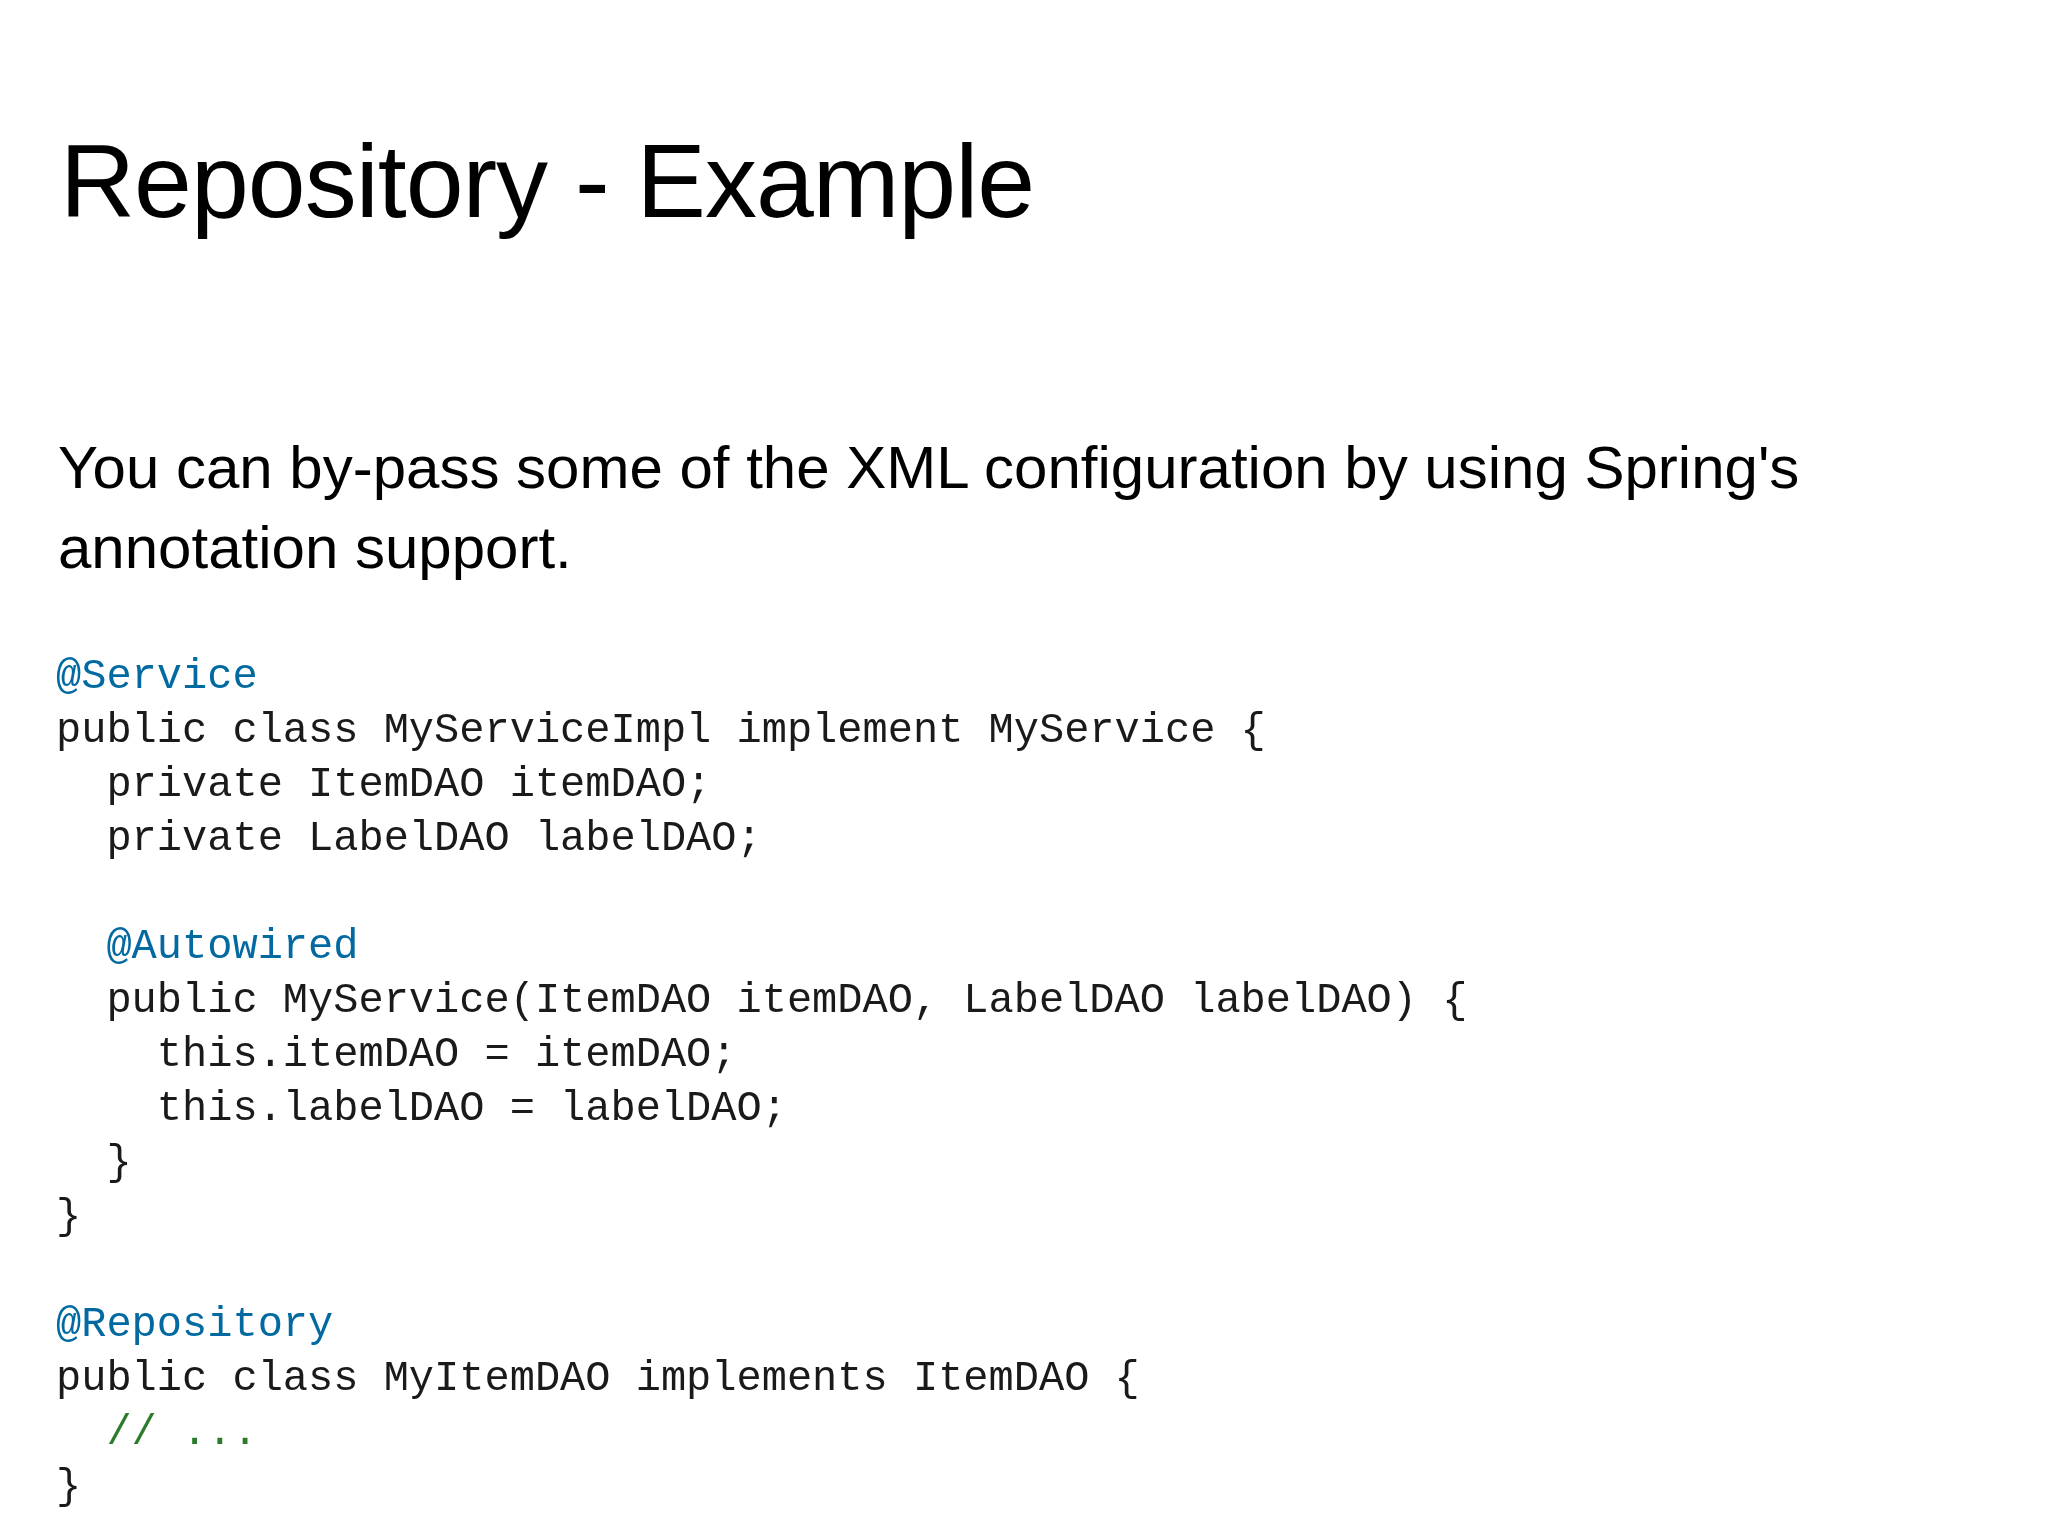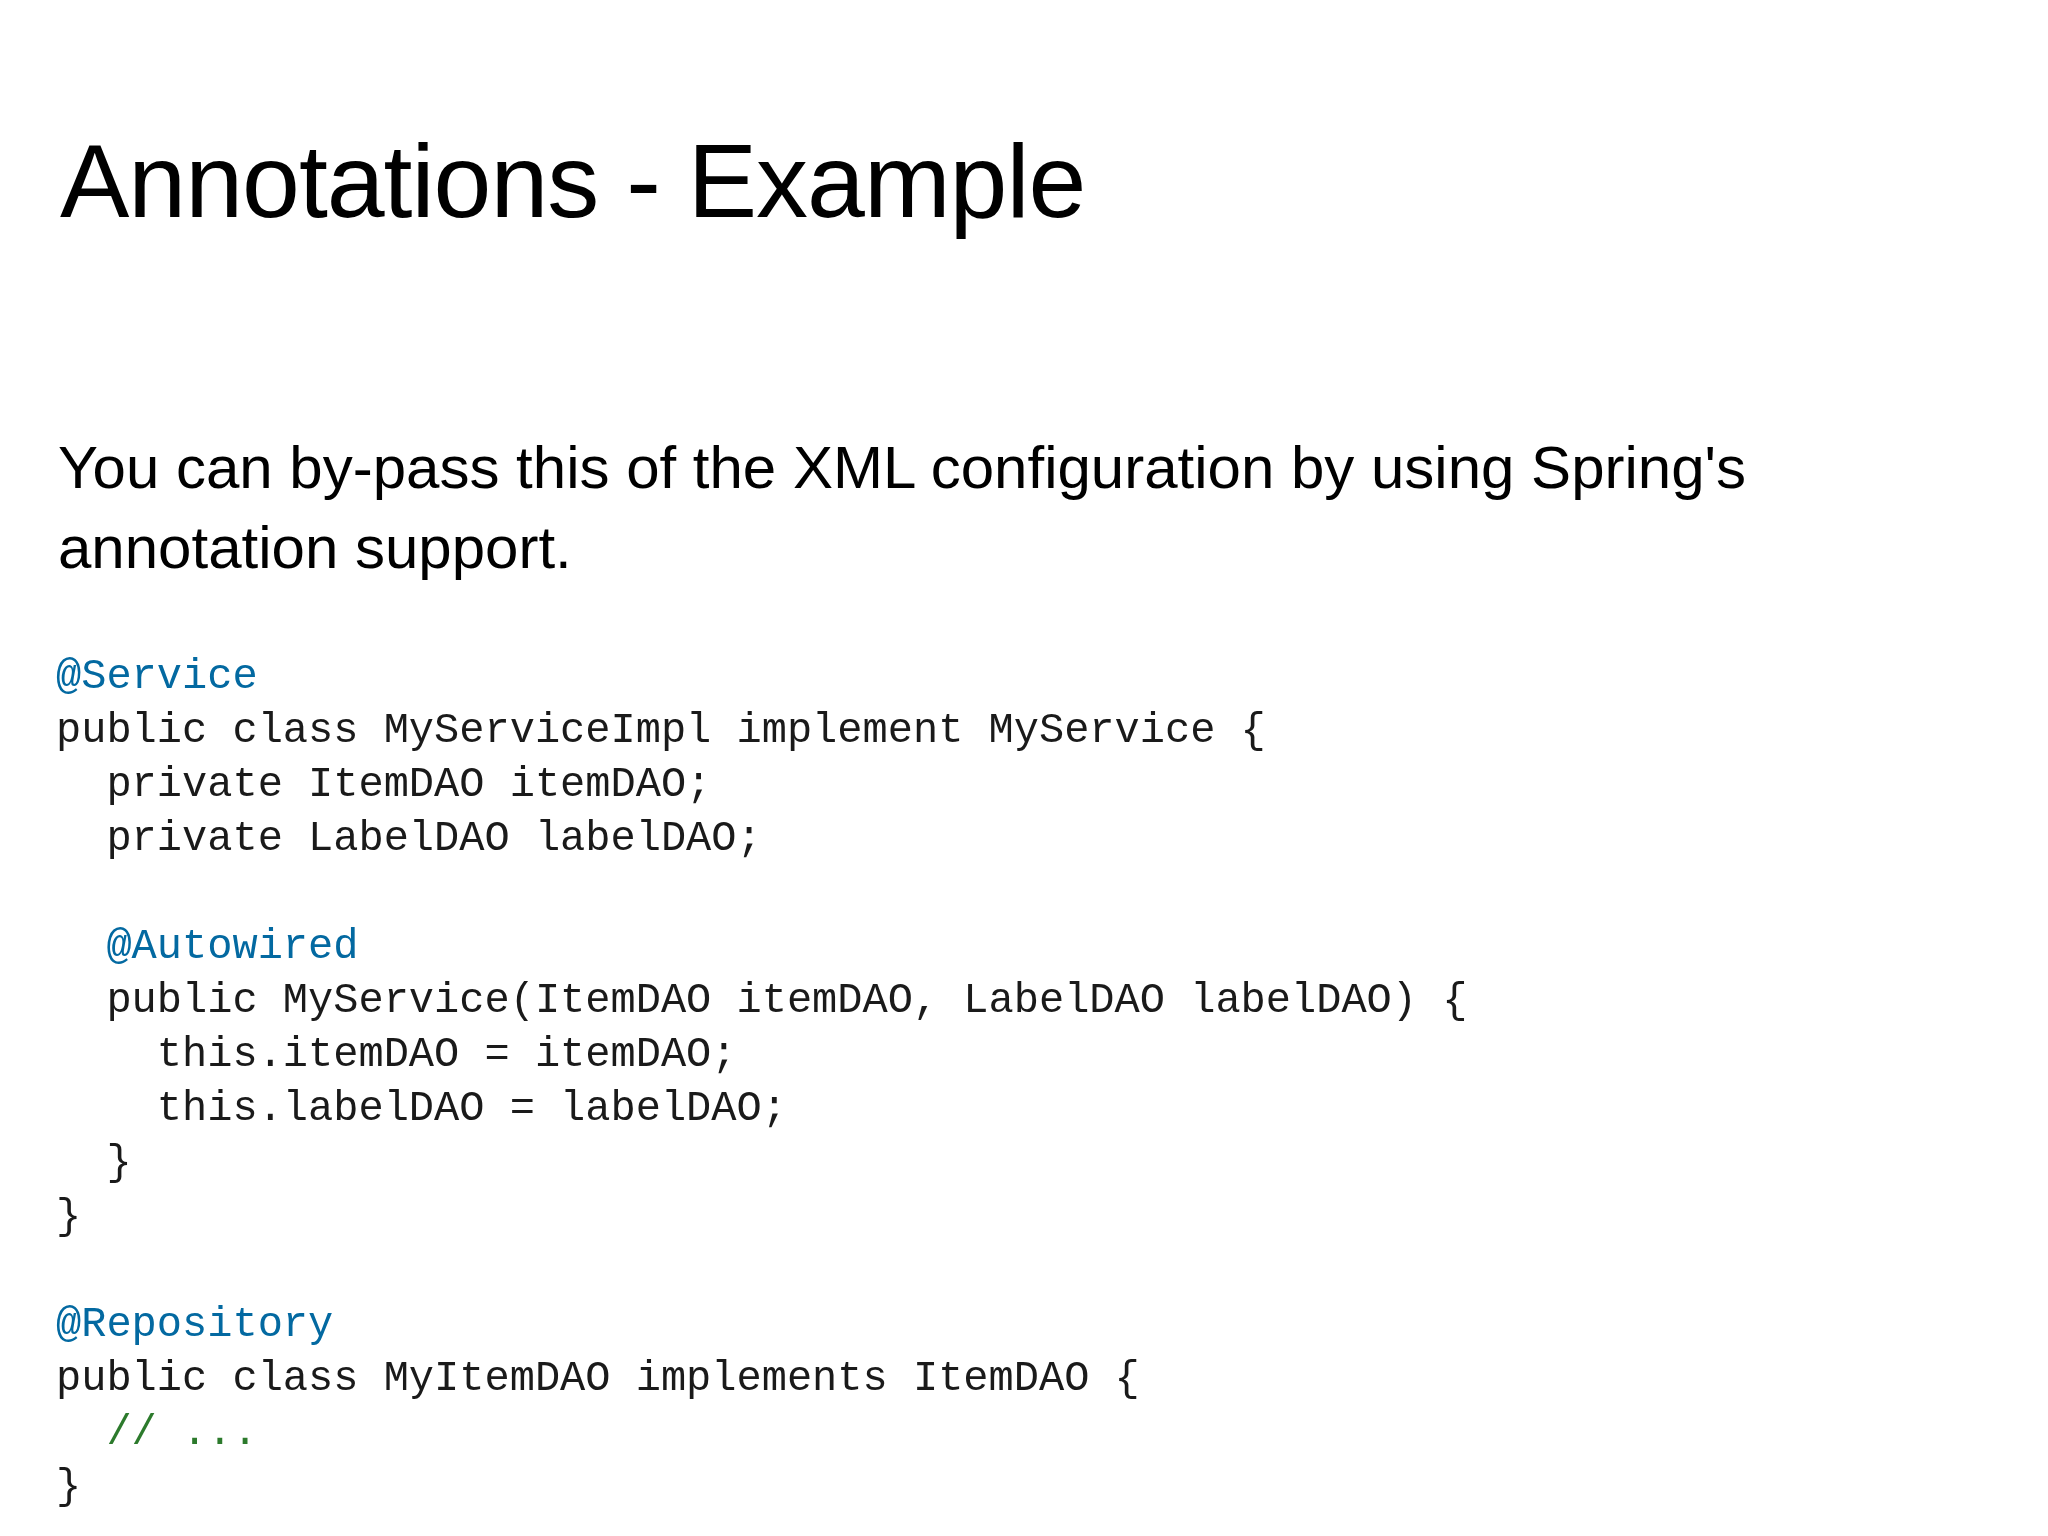--- a/index.html
+++ b/index.html
@@ -81,19 +81,19 @@
   .tok-plain {
     color: #1a1a1a;
     margin-top: 13px;
   }
 </style>
 </head>
 <body>
 
 <div class="slide">
 
-  <h1 class="slide-title">Annotations - Example</h1>
+  <h1 class="slide-title">Repository - Example</h1>
 
-  <p class="body-text">You can by-pass this of the XML configuration by using Spring's annotation support.</p>
+  <p class="body-text">You can by-pass some of the XML configuration by using Spring's annotation support.</p>
 
   <pre class="code-block" id="code-block"><div class="code-line"><span class="tok-annotation">@Service</span></div><div class="code-line"><span class="tok-plain">public class MyServiceImpl implement MyService {</span></div><div class="code-line"><span class="tok-plain">  private ItemDAO itemDAO;</span></div><div class="code-line"><span class="tok-plain">  private LabelDAO labelDAO;</span></div><div class="code-line blank">&nbsp;</div><div class="code-line"><span class="tok-annotation">  @Autowired</span></div><div class="code-line"><span class="tok-plain">  public MyService(ItemDAO itemDAO, LabelDAO labelDAO) {</span></div><div class="code-line"><span class="tok-plain">    this.itemDAO = itemDAO;</span></div><div class="code-line"><span class="tok-plain">    this.labelDAO = labelDAO;</span></div><div class="code-line"><span class="tok-plain">  }</span></div><div class="code-line"><span class="tok-plain">}</span></div><div class="code-line blank">&nbsp;</div><div class="code-line"><span class="tok-annotation">@Repository</span></div><div class="code-line"><span class="tok-plain">public class MyItemDAO implements ItemDAO {</span></div><div class="code-line"><span class="tok-comment">  // ...</span></div><div class="code-line"><span class="tok-plain">}</span></div></pre>
 
 </div>
 
 </body></html>

